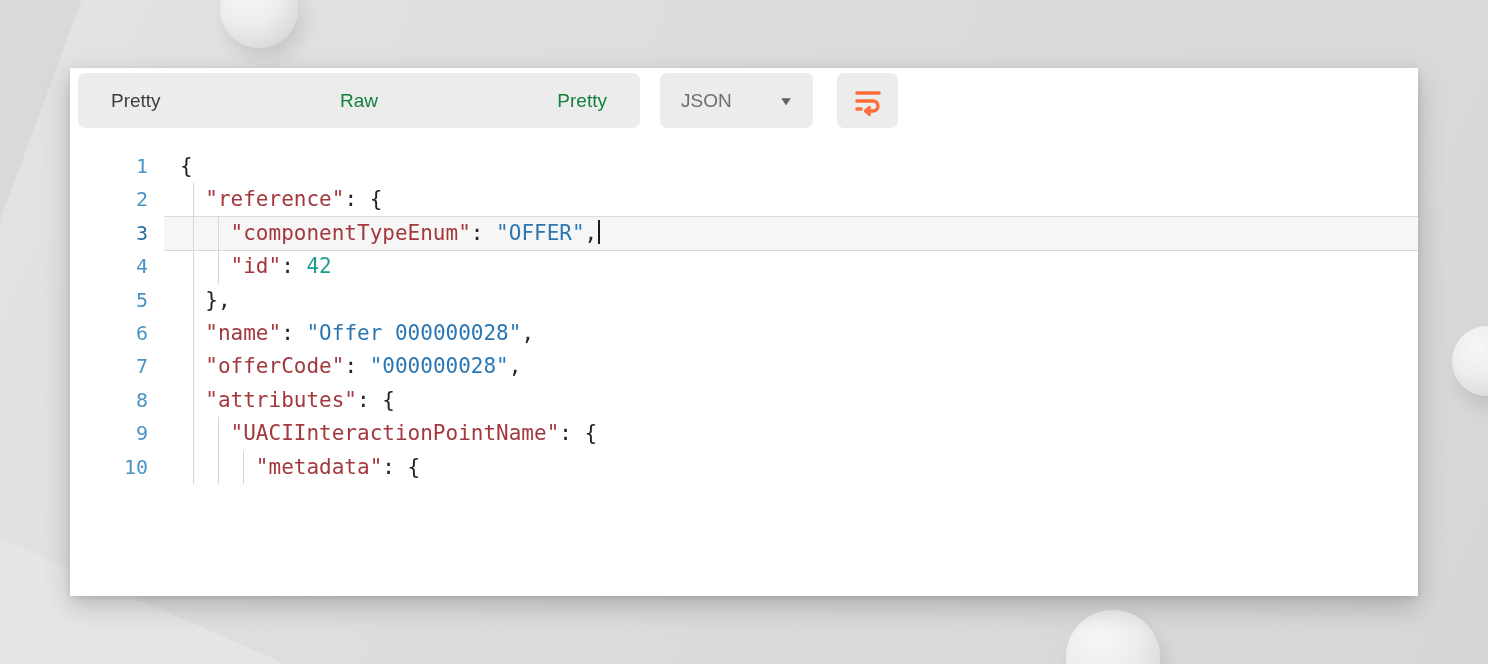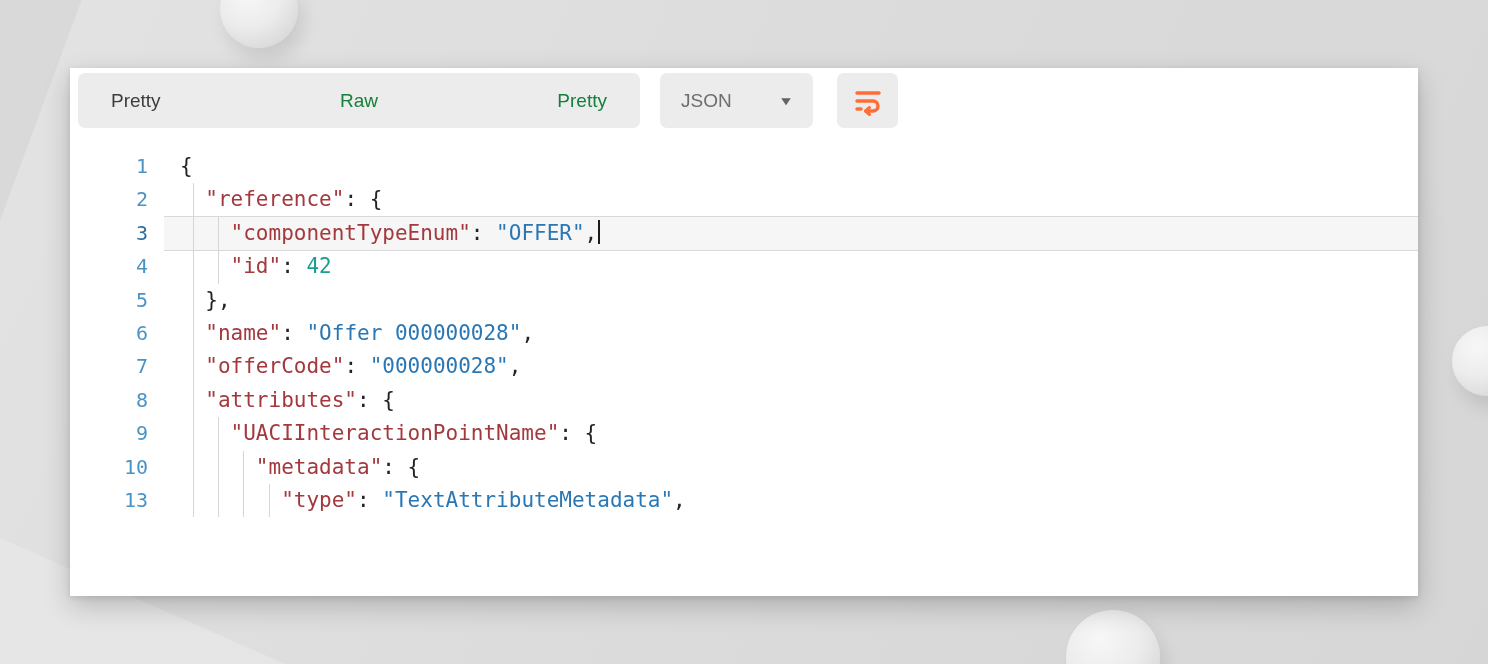--- a/index.html
+++ b/index.html
@@ -144,18 +144,14 @@
         <span class="codecell"><span class="ig" style="left: 28.65px;"></span><span class="">  </span><span class="tk-k">"attributes"</span><span class="tk-p">: {</span></span>
       </div>
       <div class="row">
         <span class="gut">9</span>
         <span class="codecell"><span class="ig" style="left: 28.65px;"></span><span class="ig" style="left: 53.95px;"></span><span class="">    </span><span class="tk-k">"UACIInteractionPointName"</span><span class="tk-p">: {</span></span>
       </div>
       <div class="row">
         <span class="gut">10</span>
         <span class="codecell"><span class="ig" style="left: 28.65px;"></span><span class="ig" style="left: 53.95px;"></span><span class="ig" style="left: 79.25px;"></span><span class="">      </span><span class="tk-k">"metadata"</span><span class="tk-p">: {</span></span>
       </div>
-      <div class="row">
-        <span class="gut">13</span>
-        <span class="codecell"><span class="ig" style="left: 28.65px;"></span><span class="ig" style="left: 53.95px;"></span><span class="ig" style="left: 79.25px;"></span><span class="ig" style="left: 104.55px;"></span><span class="">        </span><span class="tk-k">"type"</span><span class="tk-p">: </span><span class="tk-s">"TextAttributeMetadata"</span><span class="tk-p">,</span></span>
-      </div>
     </div>
 </div>
 
 </body></html>

